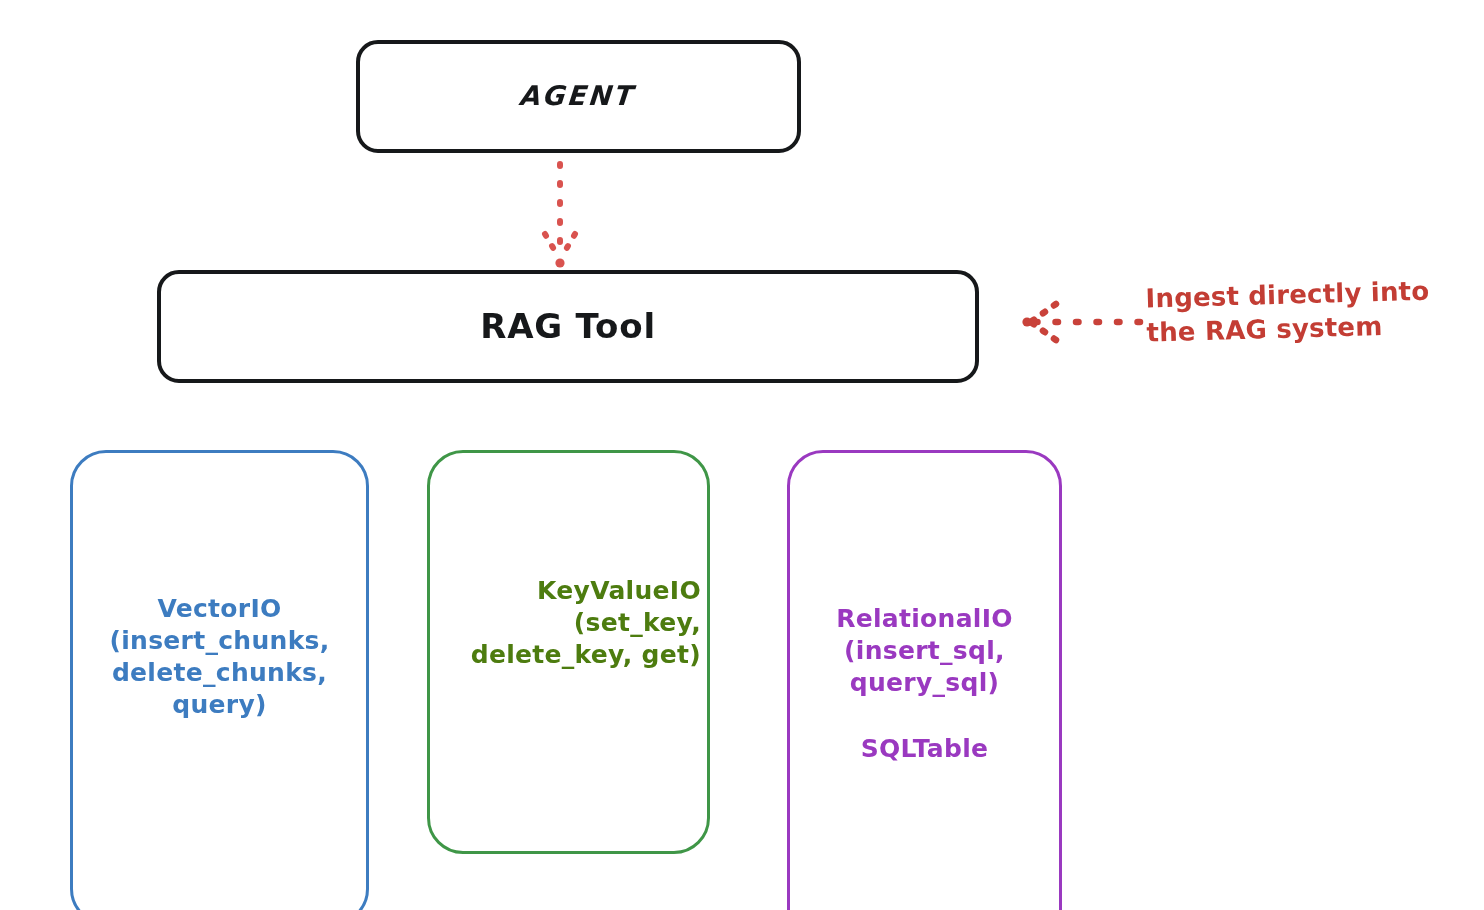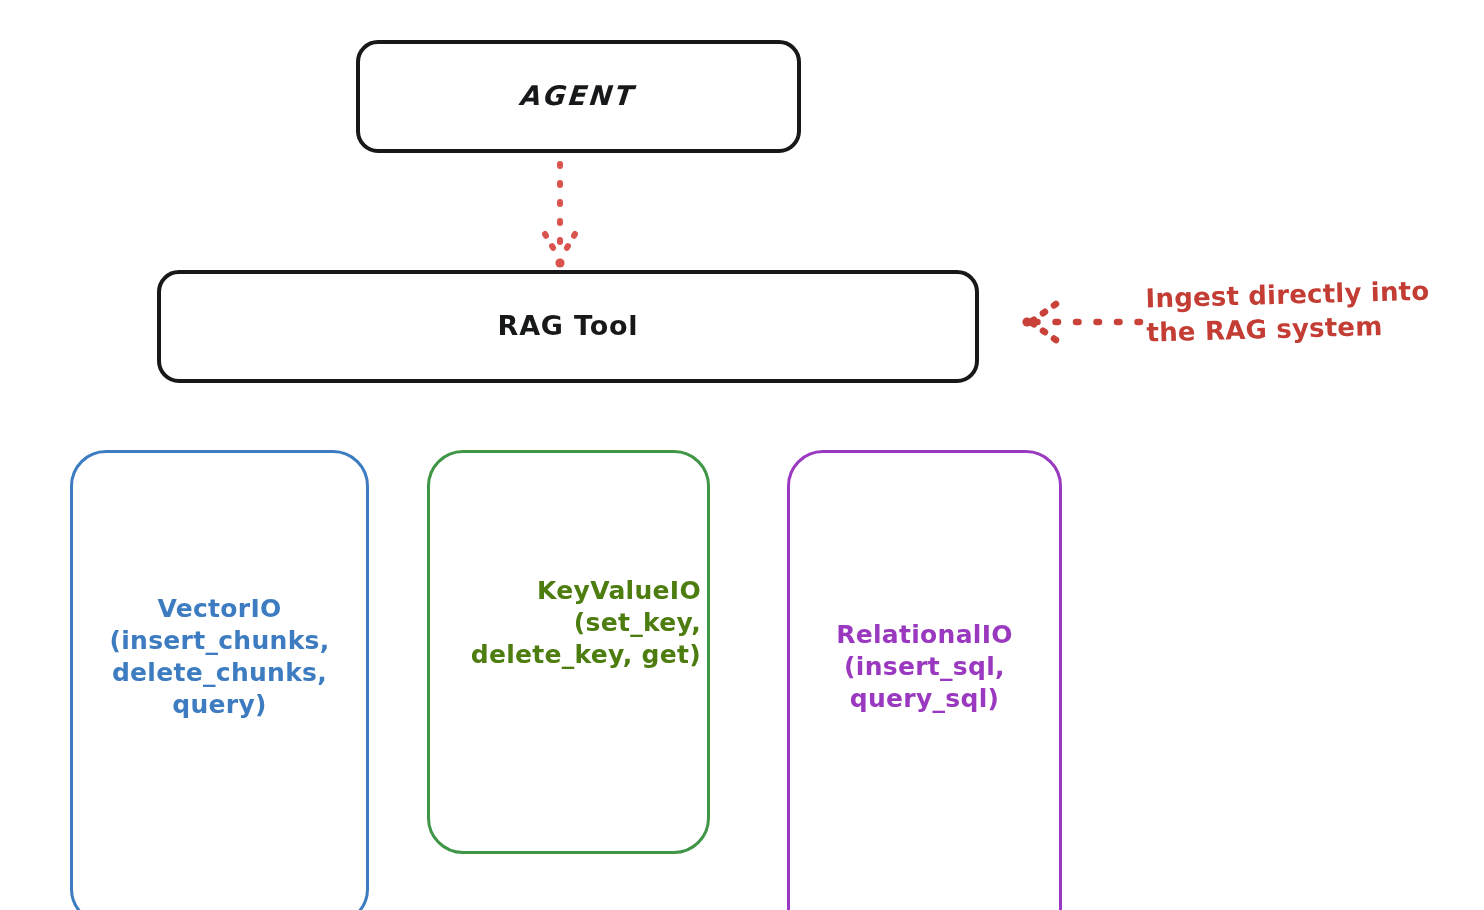--- a/index.html
+++ b/index.html
@@ -59,21 +59,21 @@
   
   #rag-tool-node {
     left: 157px;
     top: 270px;
     width: 822px;
     height: 113px;
     border: 4.5px solid #16181a;
     border-radius: 22px;
   }
   #rag-tool-node .node-label {
-    font-size: 27px;
+    font-size: 34px;
     font-weight: 600;
     color: #16181a;
     letter-spacing: 0.8px;
   }
 
   
   .leaf-node {
     border-width: 3.6px;
     border-radius: 36px;
     align-items: center;
@@ -201,16 +201,17 @@
       <div class="node-gap"></div>
     </div>
   </div>
 
   <div class="node leaf-node" id="relational-io-node">
     <div class="node-inner">
       <div class="node-label">RelationalIO
 (insert_sql,
 query_sql)</div>
       <div class="node-gap"></div>
+      <div class="node-label">SQLTable</div>
     </div>
   </div>
 
 </div>
 
 </body></html>

